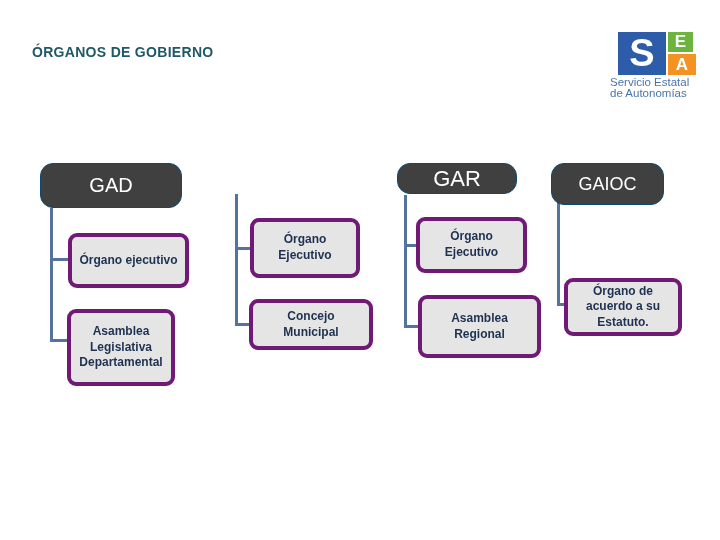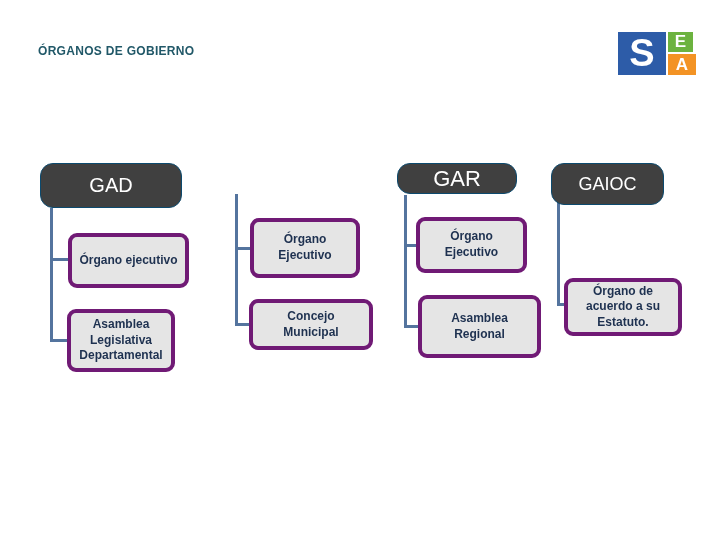--- a/index.html
+++ b/index.html
@@ -1,22 +1,22 @@
 <!DOCTYPE html>
 <html><head>
 <meta charset="utf-8">
 <style>
   html,body{margin:0;padding:0;background:#fff;}
   .slide{
     position:relative;width:720px;height:540px;background:#ffffff;overflow:hidden;
     font-family:"Liberation Sans",sans-serif;
   }
   .slide-title{
-    position:absolute;left:38px;top:44px;
-    font-size:12px;font-weight:700;letter-spacing:.3px;color:#215868;
+    position:absolute;left:32px;top:44px;
+    font-size:14px;font-weight:700;letter-spacing:.3px;color:#215868;
   }
   
   .logo{position:absolute;left:608px;top:28px;width:100px;height:72px;}
   .logo-s{
     position:absolute;left:10px;top:4px;width:48px;height:43px;background:#2d5ca8;
     color:#fff;font-weight:700;font-size:38px;line-height:43px;text-align:center;
   }
   .logo-e{
     position:absolute;left:60px;top:4px;width:25px;height:20px;background:#6cb33f;
     color:#fff;font-weight:700;font-size:17px;line-height:20px;text-align:center;
@@ -37,21 +37,21 @@
   .hdr-gad{left:40px;top:163px;width:142px;height:45px;font-size:20px;}
   .hdr-gam{left:228px;top:163px;width:120px;height:31px;font-size:18px;}
   .hdr-gar{left:397px;top:163px;width:120px;height:31px;font-size:22px;}
   .hdr-gaioc{left:551px;top:163px;width:113px;height:42px;font-size:18px;}
   .child{
     position:absolute;background:#e5e5e5;border:4px solid #701a75;border-radius:9px;
     color:#1e3150;font-weight:700;font-size:12px;line-height:1.3;text-align:center;
     display:flex;align-items:center;justify-content:center;box-sizing:border-box;
   }
   .gad-c1{left:68px;top:233px;width:121px;height:55px;padding:0 4px;}
-  .gad-c2{left:67px;top:309px;width:108px;height:63px;padding:5px 4px;}
+  .gad-c2{left:67px;top:309px;width:108px;height:77px;padding:5px 4px;}
   .gam-c1{left:250px;top:218px;width:110px;height:60px;padding:0 18px;}
   .gam-c2{left:249px;top:299px;width:124px;height:51px;padding:0 6px;}
   .gar-c1{left:416px;top:217px;width:111px;height:56px;padding:0 18px;}
   .gar-c2{left:418px;top:295px;width:123px;height:63px;padding:0 18px;}
   .gaioc-c1{left:564px;top:278px;width:118px;height:58px;padding:0 6px;}
   
   .vline,.hline{position:absolute;background:#54749e;}
   .vline{width:3px;}
   .hline{height:3px;}
   .gad-v{left:50px;top:208px;height:134px;}
@@ -70,20 +70,24 @@
 <body>
 
 <div class="slide">
 
   <div class="slide-title">ÓRGANOS DE GOBIERNO</div>
 
   <div class="logo">
     <div class="logo-s">S</div>
     <div class="logo-e">E</div>
     <div class="logo-a">A</div>
+    <div class="logo-text">
+      <div>Servicio Estatal</div>
+      <div>de Autonomías</div>
+    </div>
   </div>
 
   <div class="vline gad-v"></div>
   <div class="hline gad-h1"></div>
   <div class="hline gad-h2"></div>
   <div class="vline gam-v"></div>
   <div class="hline gam-h1"></div>
   <div class="hline gam-h2"></div>
   <div class="vline gar-v"></div>
   <div class="hline gar-h1"></div>

